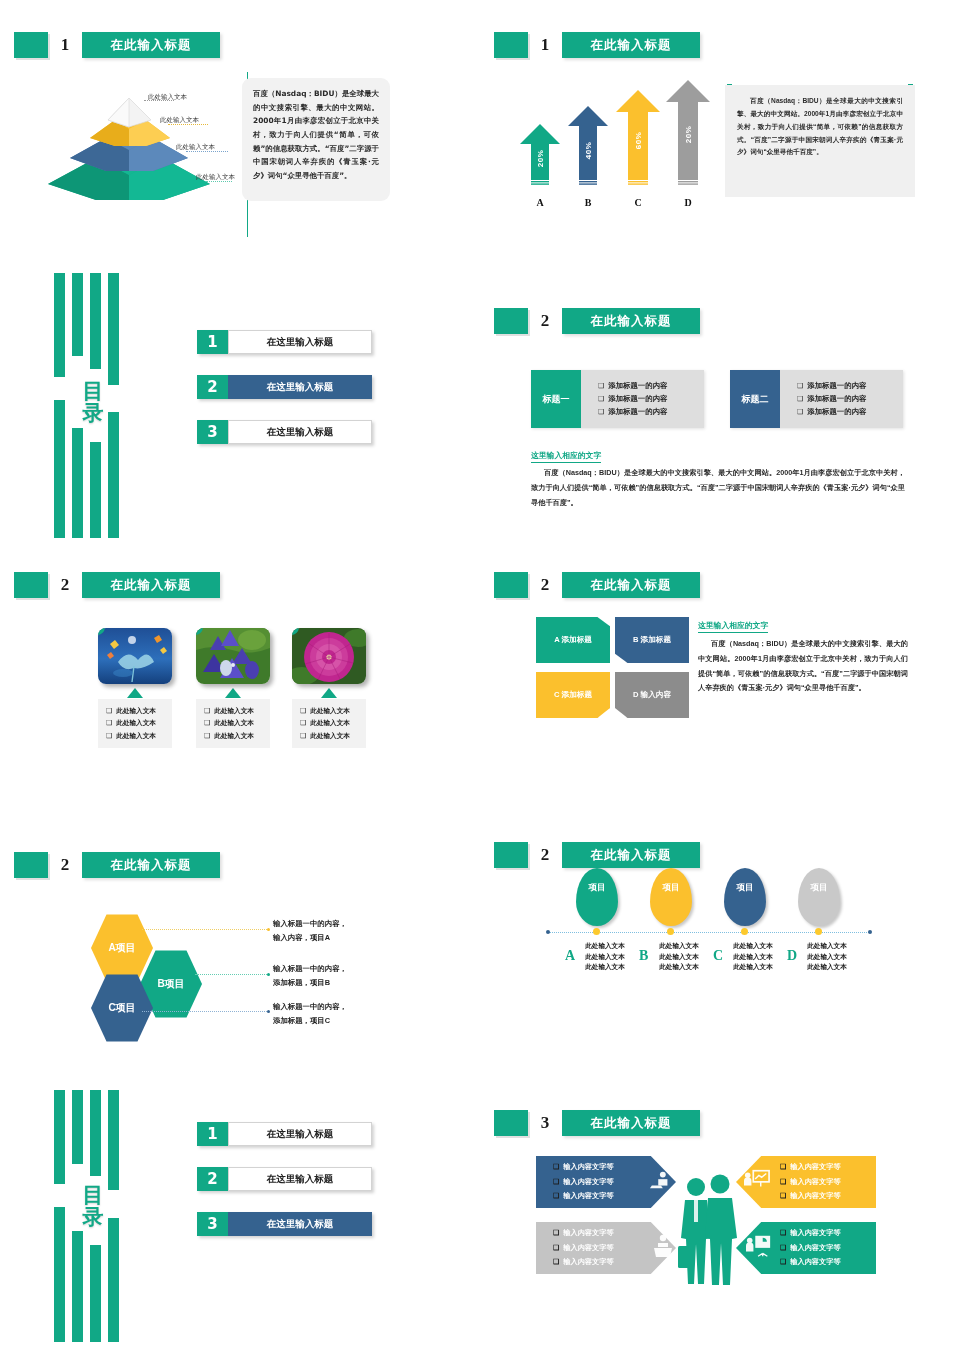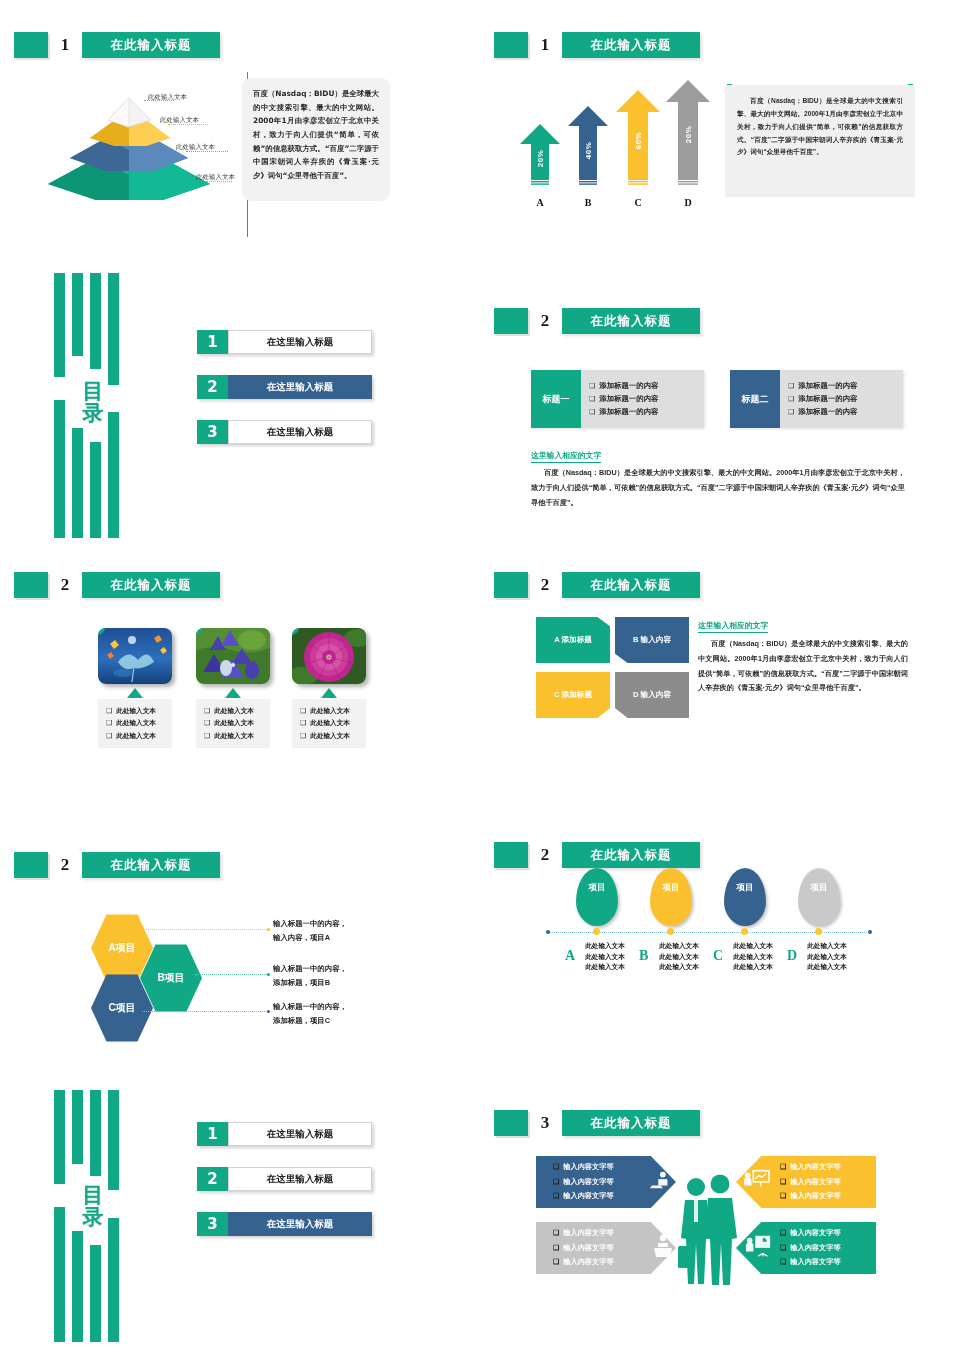--- a/index.html
+++ b/index.html
@@ -57,21 +57,21 @@
              display:flex; align-items:center; justify-content:center;
              font-family:"DejaVu Sans", sans-serif; }
   .toc-txt { flex:1; background:#fff; border:1px solid #d3d3d3; color:#222; font-size:9.5px; font-weight:bold;
              display:flex; align-items:center; justify-content:center; }
   .toc-row.active .toc-txt { background:#35628f; border-color:#35628f; color:#fff; }
 
   
   .hb { position:absolute; height:58px; display:flex; box-shadow:1px 1px 3px rgba(0,0,0,.12);}
   .hb-t { width:50px; display:flex; align-items:center; justify-content:center; color:#fff;
           font-size:9px; font-weight:bold; }
-  .hb-b { background:#dedede; padding:7px 5px 7px 8px; display:flex; flex-direction:column;
+  .hb-b { background:#dedede; padding:7px 5px 7px 17px; display:flex; flex-direction:column;
           justify-content:center; gap:3px; }
   .hb-b span { font-size:7.4px; color:#242424; font-weight:bold; white-space:nowrap; }
   .sq-bullet::before { content:"\2751"; font-size:7px; margin-right:4px; color:#1d1d1d; }
   .sub-head { position:absolute; font-size:7.8px; color:#11a886; font-weight:bold; border-bottom:1px solid #11a886;
               padding-bottom:1px; }
   .body-par { position:absolute; font-size:7.2px; line-height:2.05; color:#2b2b2b; text-align:justify;
               text-indent:13px; font-weight:bold; }
 
   
   .ph-card { position:absolute; width:74px; }
@@ -382,39 +382,39 @@
 <div class="slide" style="left:480px;top:540px;">
   <div class="hdr" style="top:32px;">
     <div class="hdr-sq"></div>
     <div class="hdr-num">2</div>
     <div class="hdr-bar">在此输入标题</div>
   </div>
 
   <div class="tag" style="left:56px; top:77px; background:#11a886;
        clip-path:polygon(0 0, 83% 0, 100% 20%, 100% 100%, 0 100%);">A 添加标题</div>
   <div class="tag" style="left:135px; top:77px; background:#35628f;
-       clip-path:polygon(0 0, 100% 0, 100% 100%, 17% 100%, 0 80%);">B 输入内容</div>
+       clip-path:polygon(0 0, 100% 0, 100% 100%, 17% 100%, 0 80%);">B 添加标题</div>
   <div class="tag" style="left:56px; top:132px; background:#fbc02d;
        clip-path:polygon(0 0, 100% 0, 100% 78%, 83% 100%, 0 100%);">C 添加标题</div>
   <div class="tag" style="left:135px; top:132px; background:#8c8c8c;
        clip-path:polygon(0 0, 100% 0, 100% 100%, 17% 100%, 0 78%);">D 输入内容</div>
 
   <div class="sub-head" style="left:218px; top:80px;">这里输入相应的文字</div>
   <div class="body-par" style="left:218px; top:97px; width:210px;">百度（Nasdaq：BIDU）是全球最大的中文搜索引擎、最大的中文网站。2000年1月由李彦宏创立于北京中关村，致力于向人们提供“简单，可依赖”的信息获取方式。“百度”二字源于中国宋朝词人辛弃疾的《青玉案·元夕》词句“众里寻他千百度”。</div>
 </div>
 
 <div class="slide" style="left:0;top:810px;">
   <div class="hdr" style="top:42px;">
     <div class="hdr-sq"></div>
     <div class="hdr-num">2</div>
     <div class="hdr-bar">在此输入标题</div>
   </div>
 
   <div class="hex" style="left:91px; top:103px; background:#fbc02d;">A项目</div>
-  <div class="hex" style="left:140px; top:133px; background:#11a886;">B项目</div>
+  <div class="hex" style="left:140px; top:139px; background:#11a886;">B项目</div>
   <div class="hex" style="left:91px; top:163px; background:#35628f;">C项目</div>
 
   <div class="hex-line" style="left:142px; top:119px; width:127px; border-top:1px dotted #f0ce63;"></div>
   <div class="hex-dot" style="left:267px; top:118px; background:#fbc02d;"></div>
   <div class="hex-txt" style="left:273px; top:107px; width:96px;">
     <span>输入标题一中的内容，</span><br>
     <span>输入内容，项目A</span>
   </div>
 
   <div class="hex-line" style="left:195px; top:164px; width:74px; border-top:1px dotted #63cdb2;"></div>

